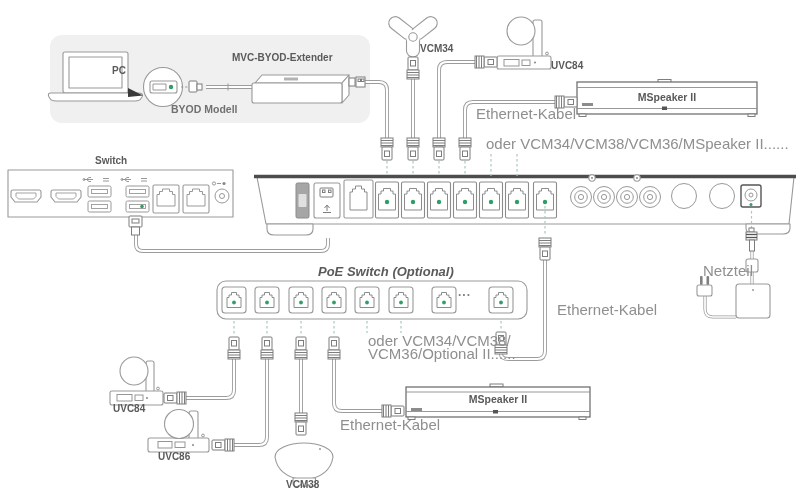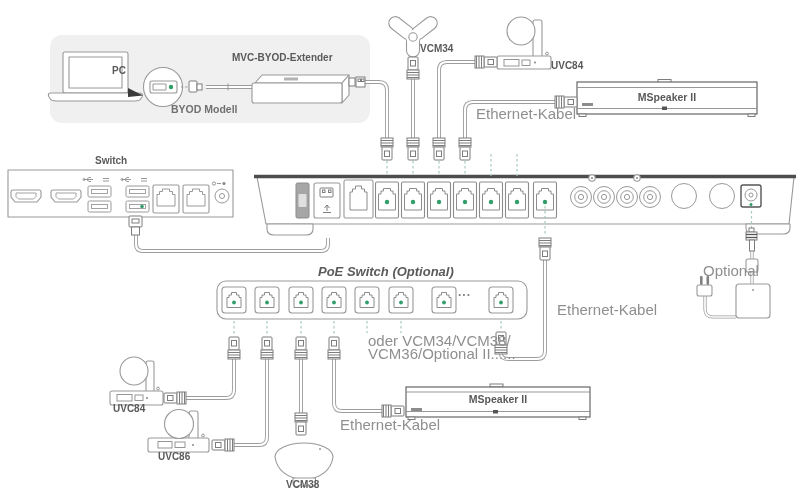--- a/index.html
+++ b/index.html
@@ -382,22 +382,23 @@
 
 <div class="lbl dark" style="left:69px;top:65px;width:70px;margin-left:15px;">
       <span class="center" style="display:block">PC</span>
     </div>
 <div class="lbl dark" style="left:232px;top:52px;">MVC-BYOD-Extender</div>
 <div class="lbl dark-lg" style="left:171px;top:104px;">BYOD Modell</div>
 <div class="lbl dark" style="left:420px;top:43px;text-align:center;">VCM34</div>
 <div class="lbl dark" style="left:551px;top:60px;">UVC84</div>
 <div class="lbl dark center" style="left:577px;top:92px;width:180px;font-size:10.5px;">MSpeaker II</div>
 <div class="lbl light" style="left:476px;top:106px;">Ethernet-Kabel</div>
+<div class="lbl light" style="left:486px;top:136px;">oder VCM34/VCM38/VCM36/MSpeaker II......</div>
 <div class="lbl dark" style="left:95px;top:155px;">Switch</div>
-<div class="lbl light" style="left:703px;top:263px;">Optional</div>
+<div class="lbl light" style="left:703px;top:263px;">Netzteil</div>
 <div class="lbl light" style="left:557px;top:302px;">Ethernet-Kabel</div>
 <div class="lbl dark" style="left:318px;top:265px;font-size:13px;font-style:italic;">PoE Switch (Optional)</div>
 <div class="lbl" style="left:458px;top:286px;font-size:12px;font-weight:bold;color:#808080;letter-spacing:1px;">...</div>
 <div class="lbl light" style="left:368px;top:333px;">oder VCM34/VCM38/</div>
 <div class="lbl light" style="left:368px;top:346px;">VCM36/Optional II......</div>
 <div class="lbl dark" style="left:113px;top:403px;">UVC84</div>
 <div class="lbl dark" style="left:151px;top:451px;margin-left:7px;">UVC86</div>
 <div class="lbl dark" style="left:286px;top:479px;">VCM38</div>
 <div class="lbl dark center" style="left:406px;top:394px;width:184px;font-size:10.5px;">MSpeaker II</div>
 <div class="lbl light" style="left:340px;top:417px;">Ethernet-Kabel</div>

